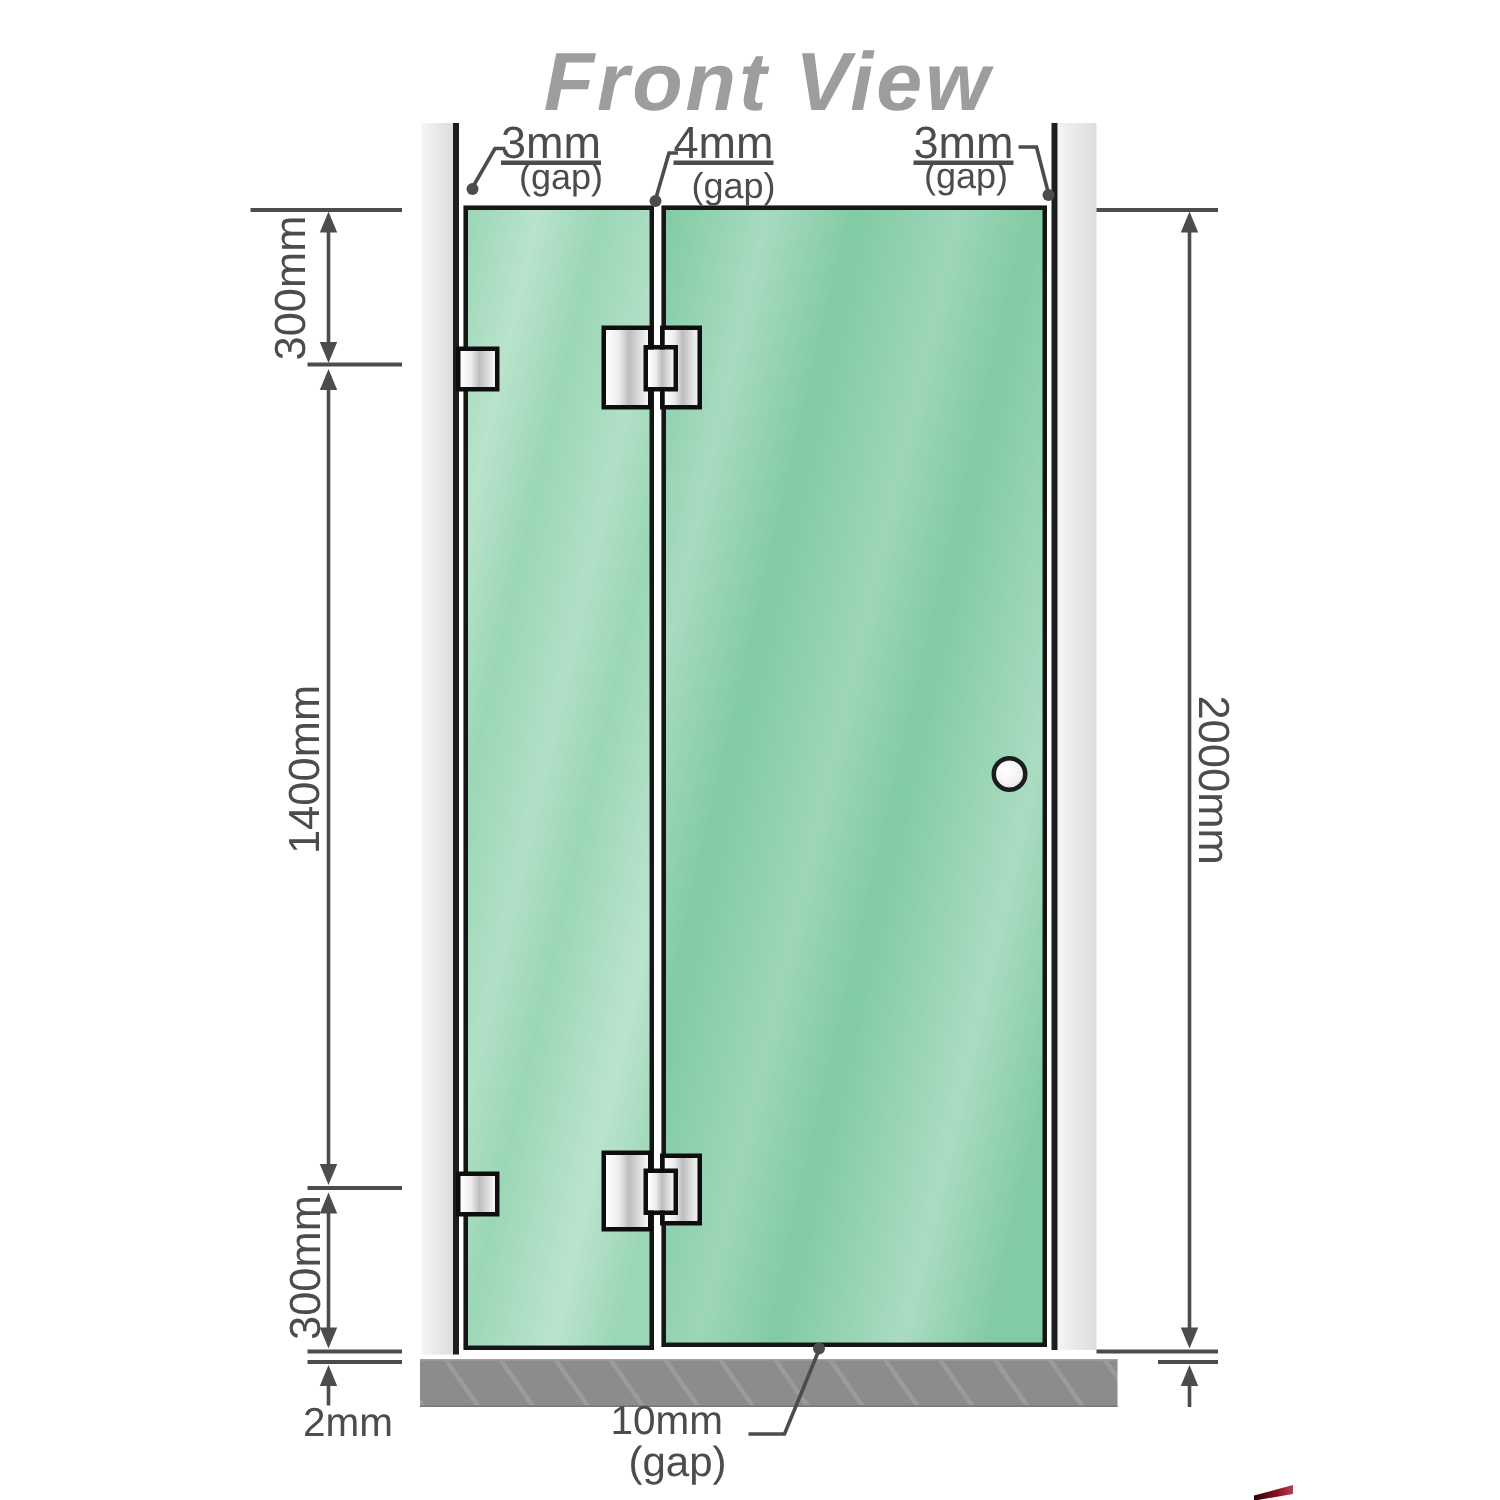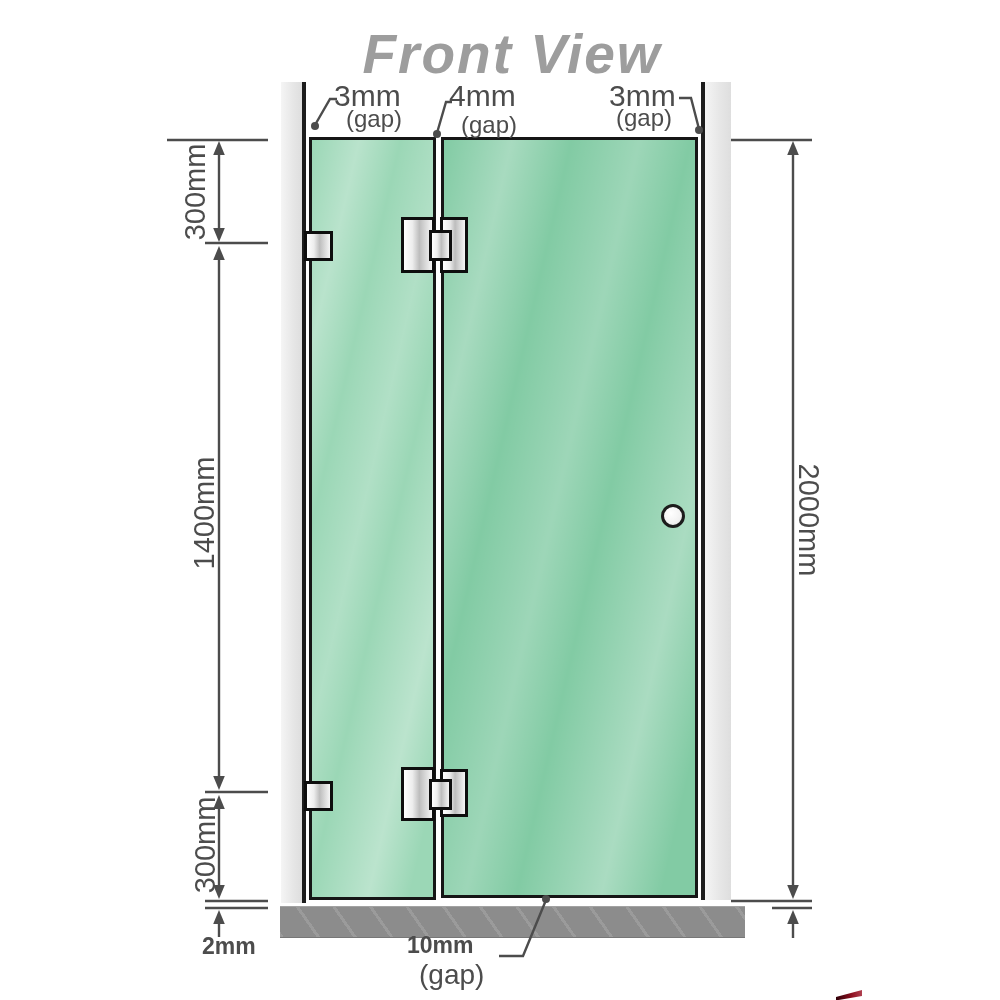--- a/index.html
+++ b/index.html
@@ -51,22 +51,22 @@
   #hingeB-knuckle{left:429px;top:779px;width:23px;height:31px;}
   #knob{
     left:661px;top:504px;width:24px;height:24px;border-radius:50%;
     border:3px solid #1c1c1c;box-sizing:border-box;
     background:radial-gradient(circle at 38% 35%,#ffffff 0%,#f2f2f2 60%,#dcdcdc 100%);
   }
   
   #dims{left:0;top:0;pointer-events:none;}
   
   .dim-label{color:#4c4c4c;line-height:1;white-space:nowrap;}
-  .fs30{font-size:30px;} .fs24{font-size:24px;} .fs29{font-size:29px;}
-  .fs31{font-size:23px;font-weight:bold;} .fs28{font-size:28px;}
+  .fs30{font-size:30px;text-decoration:underline;} .fs24{font-size:24px;} .fs29{font-size:29px;}
+  .fs31{font-size:27px;} .fs28{font-size:28px;}
   .rot-ccw{transform:translate(-50%,-50%) rotate(-90deg);}
   .rot-cw{transform:translate(-50%,-50%) rotate(90deg);}
   #lbl-3mm-left{left:334px;top:81px;}
   #lbl-gap-left{left:346px;top:107px;}
   #lbl-4mm{left:449px;top:81px;}
   #lbl-gap-mid{left:461px;top:113px;}
   #lbl-3mm-right{left:609px;top:81px;}
   #lbl-gap-right{left:616px;top:106px;}
   #lbl-300-top{left:195px;top:192px;}
   #lbl-1400{left:204px;top:513px;}

